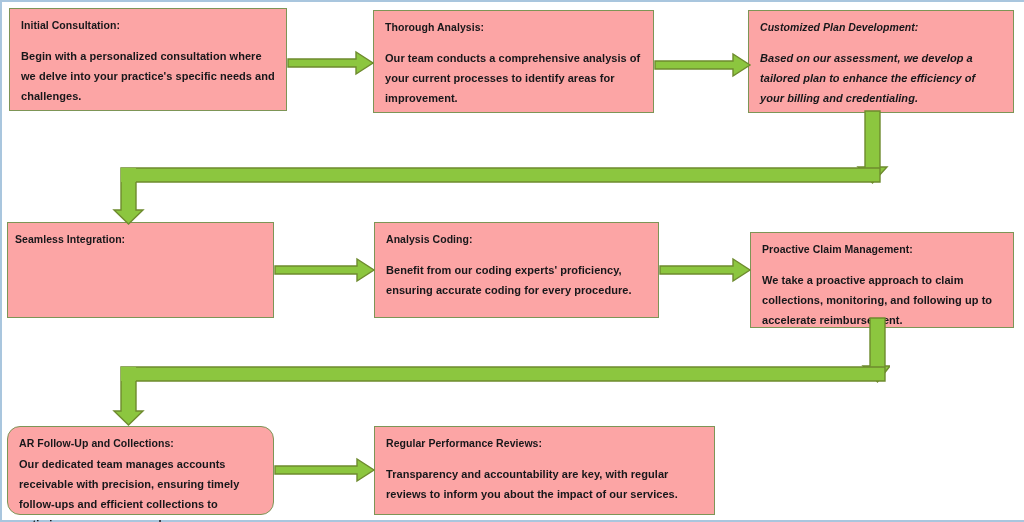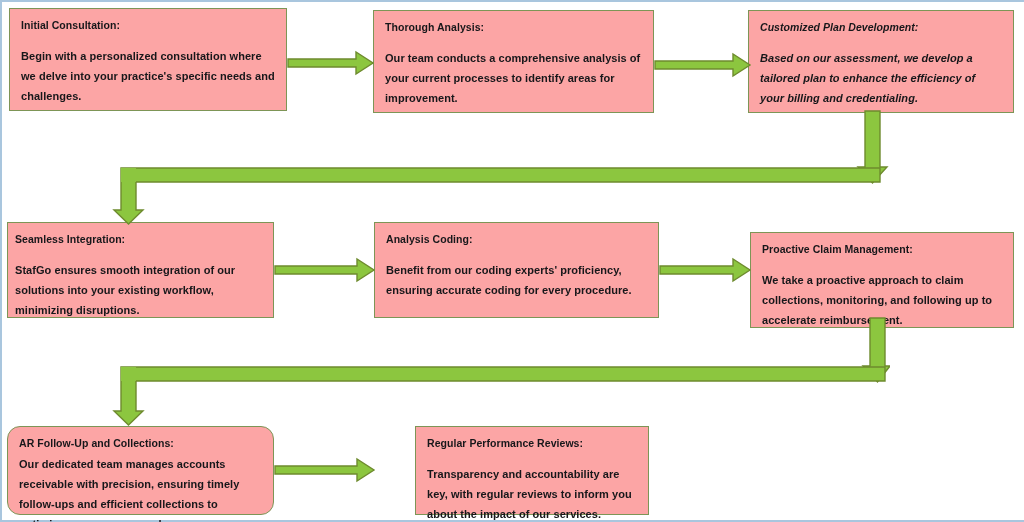--- a/index.html
+++ b/index.html
@@ -89,39 +89,38 @@
     <p class="body spaced">Our team conducts a comprehensive analysis of your current processes to identify areas for improvement.</p>
   </div>
 
   <div class="node" style="left:748px; top:10px; width:266px; height:103px;font-style:italic;">
     <p class="title">Customized Plan Development:</p>
     <p class="body spaced">Based on our assessment, we develop a tailored plan to enhance the efficiency of your billing and credentialing.</p>
   </div>
 
   <div class="node" style="left:7px; top:222px; width:267px; height:96px;padding-left:7px;">
     <p class="title">Seamless Integration:</p>
-    <p class="body spaced">StafGo ensures smooth integration of our solutions into your existing workflow, minimizing disruptions.</p>
   </div>
 
   <div class="node" style="left:374px; top:222px; width:285px; height:96px;">
     <p class="title">Analysis Coding:</p>
     <p class="body spaced">Benefit from our coding experts' proficiency, ensuring accurate coding for every procedure.</p>
   </div>
 
   <div class="node" style="left:750px; top:232px; width:264px; height:96px;">
     <p class="title">Proactive Claim Management:</p>
     <p class="body spaced">We take a proactive approach to claim collections, monitoring, and following up to accelerate reimbursement.</p>
   </div>
 
   <div class="node" style="left:7px; top:426px; width:267px; height:89px;border-radius:13px;">
     <p class="title">AR Follow-Up and Collections:</p>
     <p class="body tight">Our dedicated team manages accounts receivable with precision, ensuring timely follow-ups and efficient collections to optimize your revenue cycle.</p>
   </div>
 
-  <div class="node" style="left:374px; top:426px; width:234px; height:89px;margin-left:41px;">
+  <div class="node" style="left:374px; top:426px; width:341px; height:89px;">
     <p class="title">Regular Performance Reviews:</p>
     <p class="body spaced">Transparency and accountability are key, with regular reviews to inform you about the impact of our services.</p>
   </div>
 
   <div class="conn" style="left:287px; top:50px;">
     <svg width="88" height="26" viewBox="0 0 88 26">
       <path d="M1,9 L69,9 L69,2 L86,13 L69,24 L69,17 L1,17 Z" fill="#8cc63f" stroke="#6e8b2e" stroke-width="1.4" stroke-linejoin="miter"></path>
     </svg>
   </div>
 

